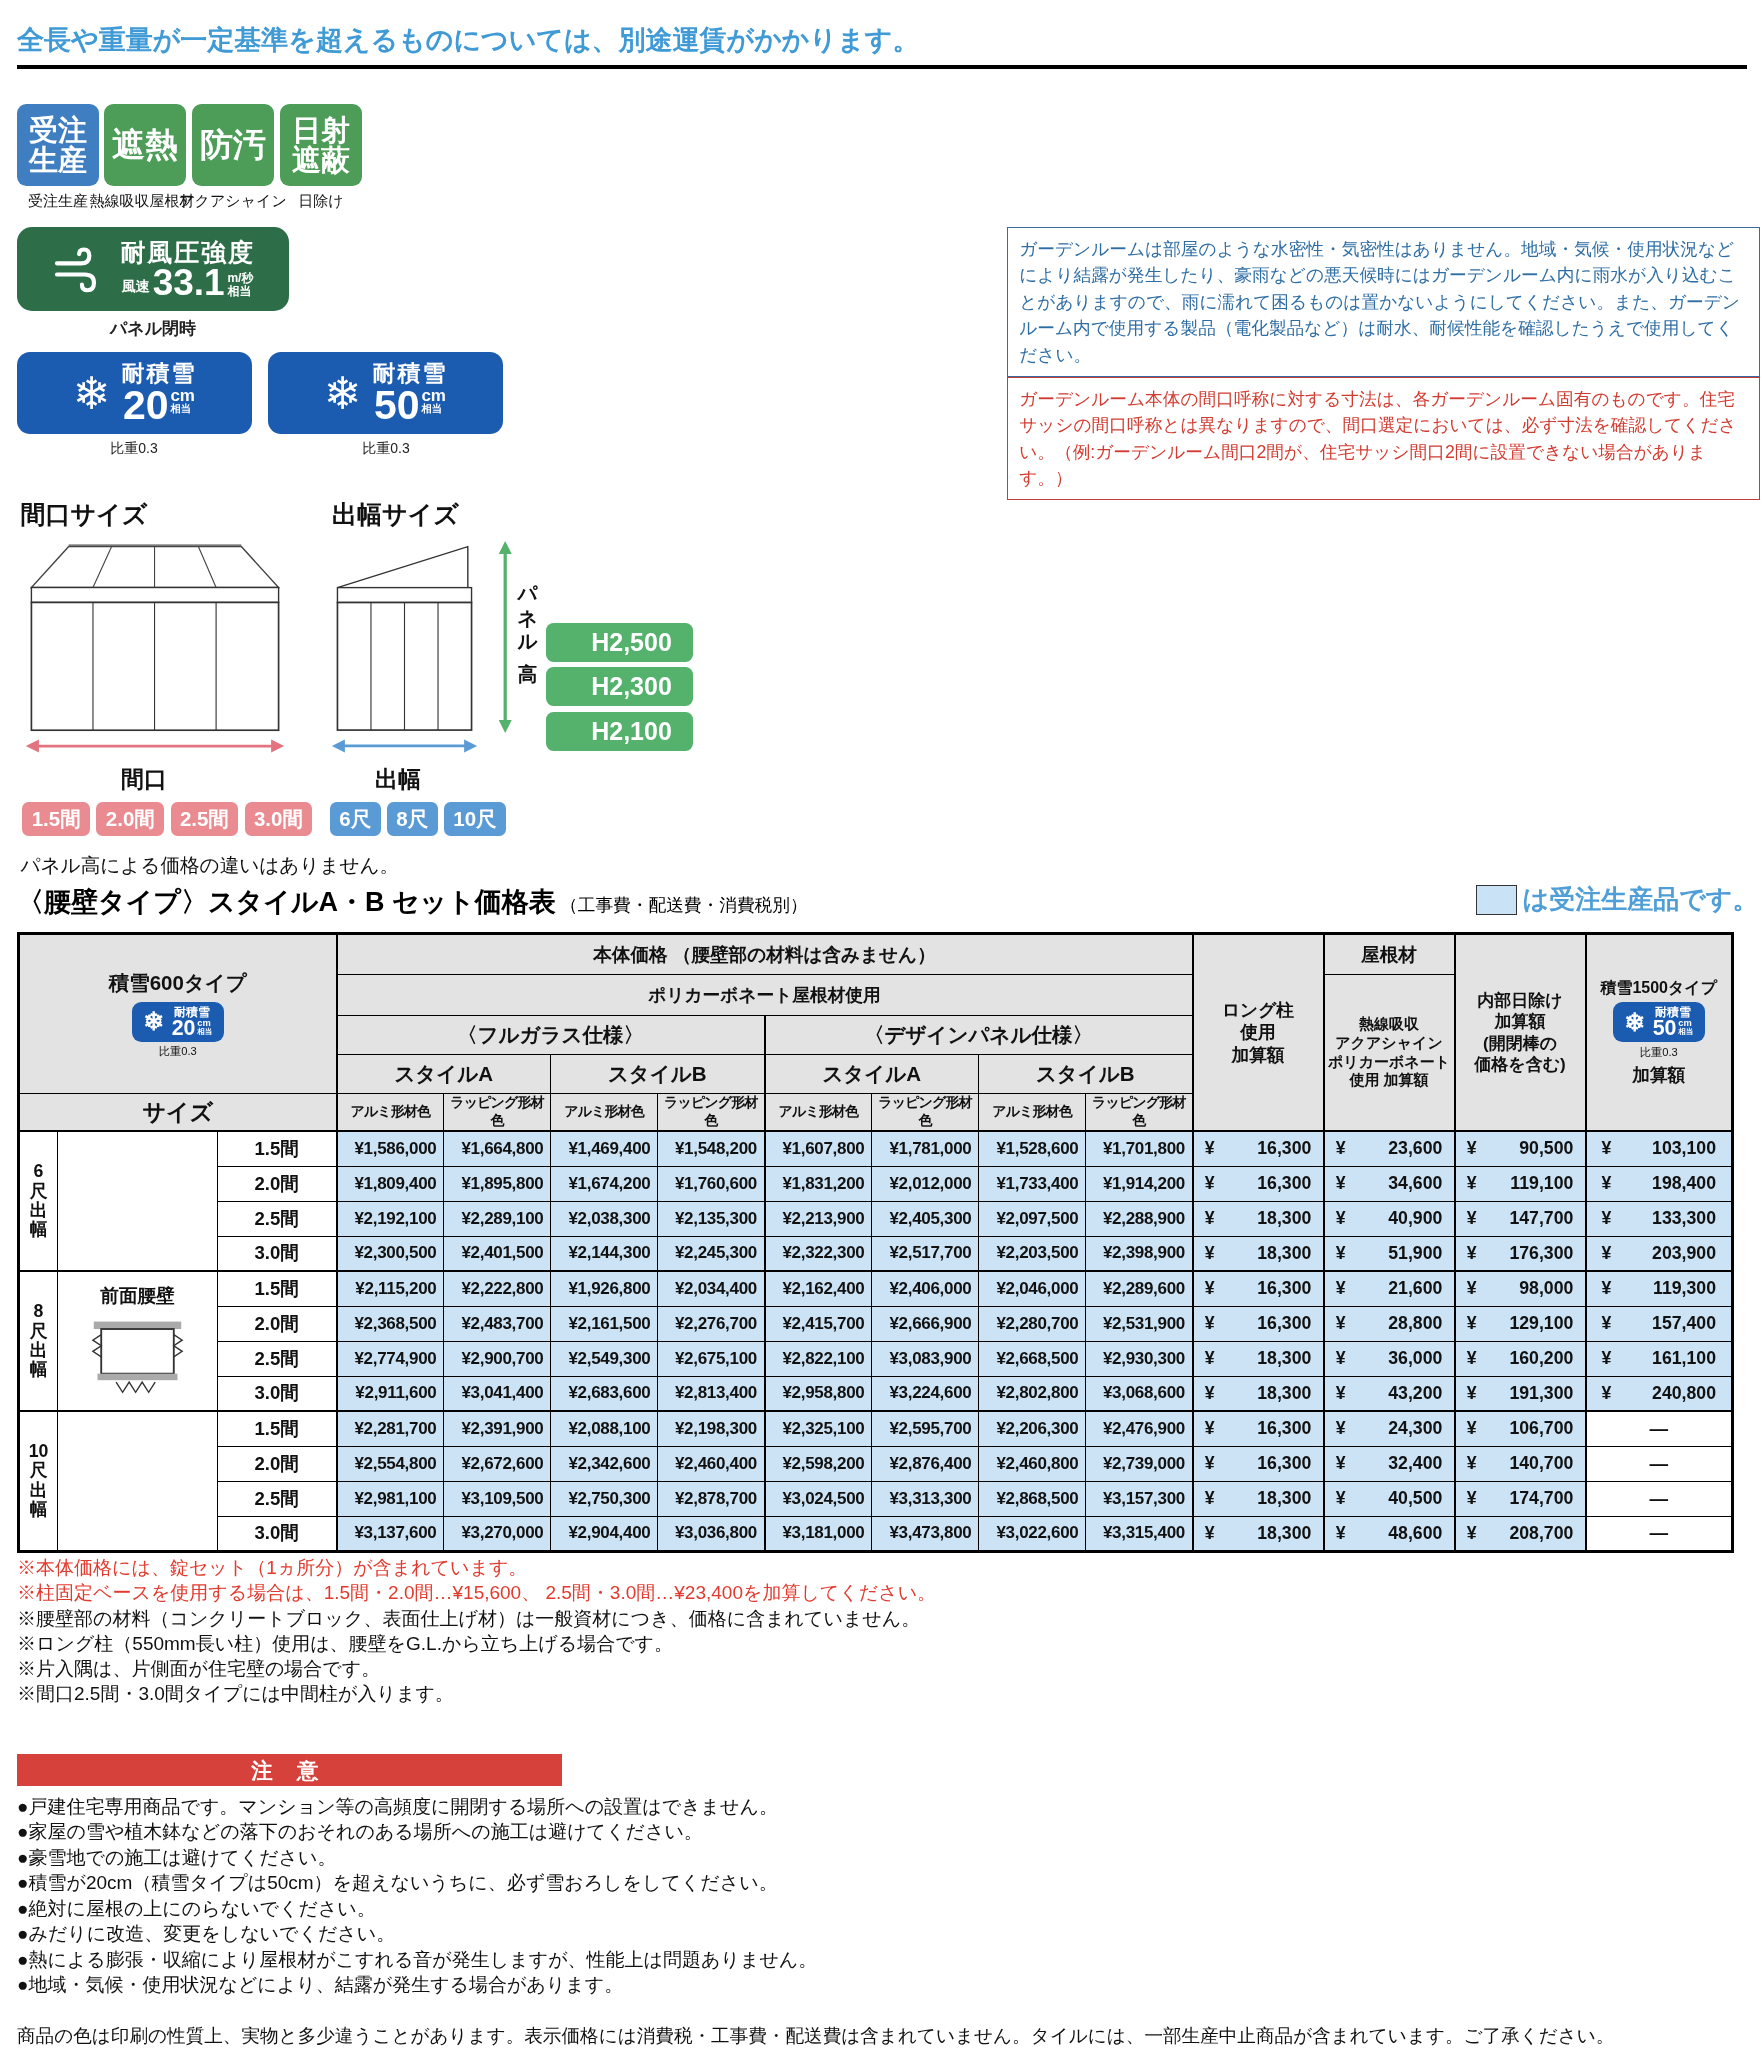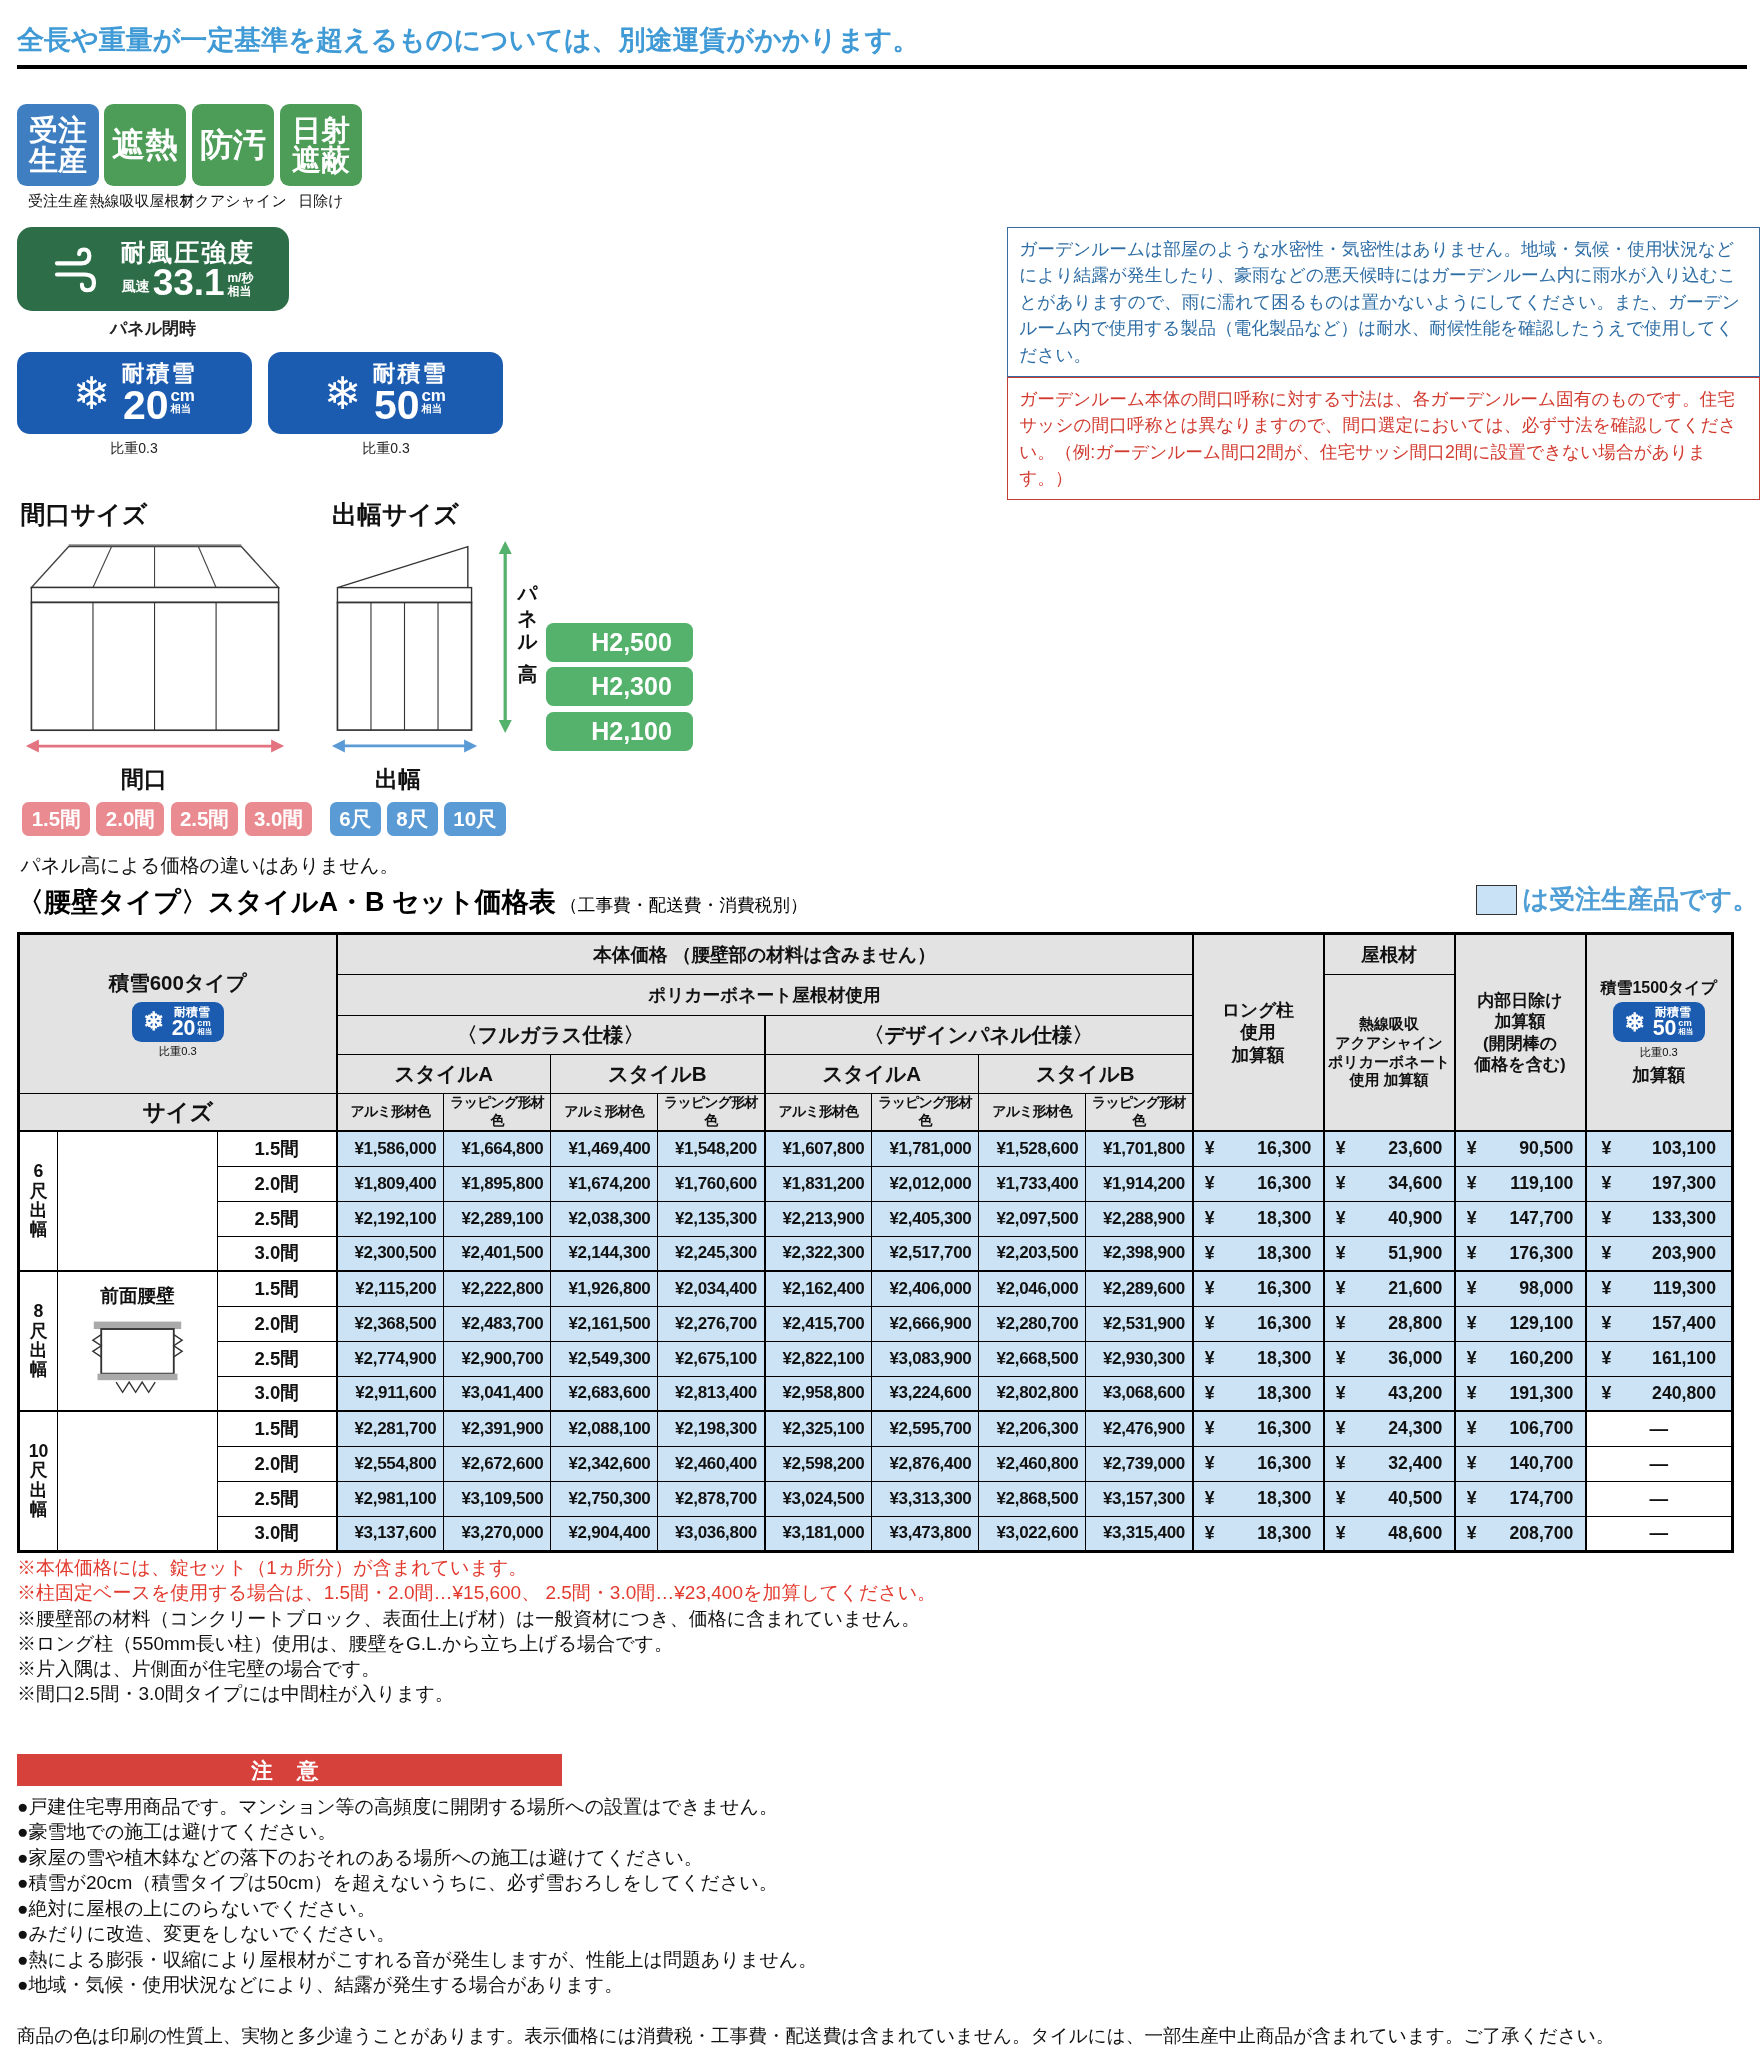--- a/index.html
+++ b/index.html
@@ -416,21 +416,21 @@
           </td>
           <td class="blue b3">
             <div class="yen">
               <span>¥</span>
               <span>119,100</span>
             </div>
           </td>
           <td class="blue">
             <div class="yen y2">
               <span>¥</span>
-              <span>197,300</span>
+              <span>198,400</span>
             </div>
           </td>
         </tr>
         <tr>
           <td class="size b3">2.5間</td>
           <td class="price blue ">¥2,192,100</td>
           <td class="price blue b2">¥2,289,100</td>
           <td class="price blue ">¥2,038,300</td>
           <td class="price blue b3">¥2,135,300</td>
           <td class="price blue ">¥2,213,900</td>
@@ -790,22 +790,22 @@
     <div class="note-red">※柱固定ベースを使用する場合は、1.5間・2.0間…¥15,600、 2.5間・3.0間…¥23,400を加算してください。</div>
     <div class="note-black">※腰壁部の材料（コンクリートブロック、表面仕上げ材）は一般資材につき、価格に含まれていません。</div>
     <div class="note-black">※ロング柱（550mm長い柱）使用は、腰壁をG.L.から立ち上げる場合です。</div>
     <div class="note-black">※片入隅は、片側面が住宅壁の場合です。</div>
     <div class="note-black">※間口2.5間・3.0間タイプには中間柱が入ります。</div>
   </div>
 
   <div class="abs caution-banner">注 意</div>
   <div class="abs caution-list">
     <div>●戸建住宅専用商品です。マンション等の高頻度に開閉する場所への設置はできません。</div>
+    <div>●家屋の雪や植木鉢などの落下のおそれのある場所への施工は避けてください。</div>
     <div>●豪雪地での施工は避けてください。</div>
-    <div>●家屋の雪や植木鉢などの落下のおそれのある場所への施工は避けてください。</div>
     <div>●積雪が20cm（積雪タイプは50cm）を超えないうちに、必ず雪おろしをしてください。</div>
     <div>●絶対に屋根の上にのらないでください。</div>
     <div>●みだりに改造、変更をしないでください。</div>
     <div>●熱による膨張・収縮により屋根材がこすれる音が発生しますが、性能上は問題ありません。</div>
     <div>●地域・気候・使用状況などにより、結露が発生する場合があります。</div>
   </div>
 
   <div class="abs bottom-note">商品の色は印刷の性質上、実物と多少違うことがあります。表示価格には消費税・工事費・配送費は含まれていません。タイルには、一部生産中止商品が含まれています。ご了承ください。</div>
 </div>
 

